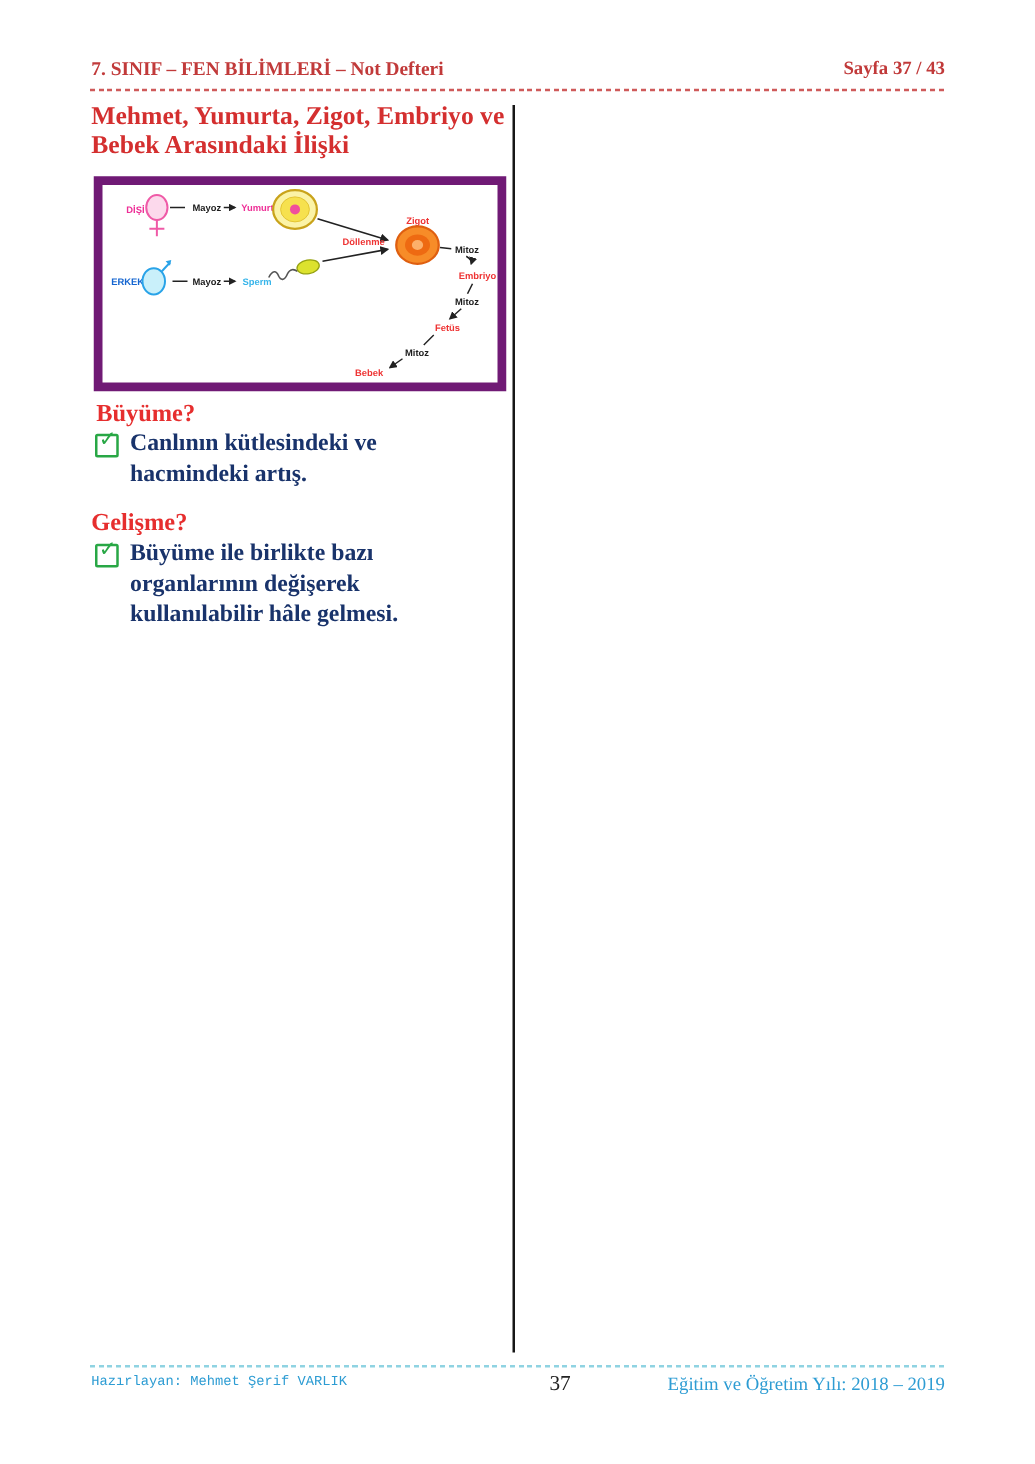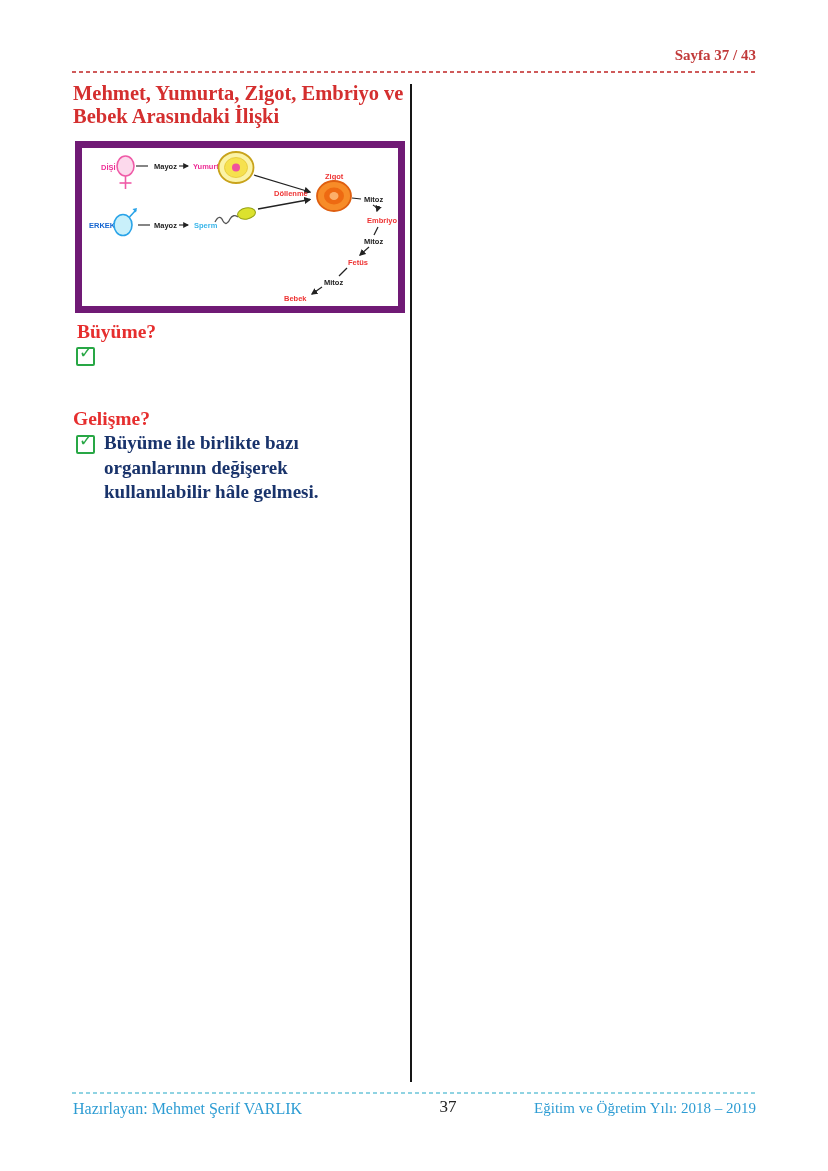--- a/index.html
+++ b/index.html
@@ -43,30 +43,31 @@
   .cb-1 { left:76px; top:347px; }
   .cb-2 { left:76px; top:435px; }
   .sec-text { font-size:19px; line-height:24.5px; font-weight:bold; color:#19336b; }
   .text-1 { left:104px; top:343px; width:228px; }
   .text-2 { left:104px; top:431px; width:242px; }
 
   
   .vdivider { left:410px; top:84px; width:2px; height:998px; background:#161616; }
 
   
-  .footer-left  { left:73px;  top:1100px; font-size:16px; color:#2d9cd3; }
+  .footer-left  { left:73px;  top:1100px; font-size:11px; color:#2d9cd3;font-family:Liberation Mono, monospace; }
   .footer-right { right:72px; top:1100px; font-size:15px; color:#2d9cd3;font-family:Liberation Serif, serif; }
   .footer-page  { left:0; top:1097px; width:828px; text-align:center;
                   font-size:17px; color:#222222;padding-left:34px; }
 </style>
 </head>
 <body>
 
 <div class="page">
 
+  <span class="abs header-left">7. SINIF – FEN BİLİMLERİ –  Not Defteri</span>
   <span class="abs header-right">Sayfa 37 / 43</span>
   <div class="dashline dash-red"></div>
 
   <h1 class="abs title"><span>Mehmet, Yumurta, Zigot, Embriyo ve</span><br><span>Bebek Arasındaki İlişki</span></h1>
 
   <div class="abs diagram-box">
     <svg width="316" height="158" viewBox="0 0 316 158">
       <defs>
         <marker id="ah" viewBox="0 0 10 10" refX="8" refY="5" markerWidth="5.5" markerHeight="5.5" orient="auto-start-reverse">
           <path d="M0,0 L10,5 L0,10 z" fill="#222"></path>
@@ -126,20 +127,21 @@
       <text class="dlbl dlbl-k" x="242" y="137">Mitoz</text>
       <line x1="240" y1="139" x2="230" y2="146" stroke="#222" stroke-width="1.2" marker-end="url(#ah)"></line>
       <text class="dlbl dlbl-red" x="202" y="153">Bebek</text>
     </svg>
   </div>
 
   <div class="abs sec-heading heading-1">Büyüme?</div>
   <div class="abs checkbox cb-1">
     <span class="tick">✓</span>
   </div>
+  <div class="abs sec-text text-1">Canlının kütlesindeki ve hacmindeki artış.</div>
 
   <div class="abs sec-heading heading-2">Gelişme?</div>
   <div class="abs checkbox cb-2">
     <span class="tick">✓</span>
   </div>
   <div class="abs sec-text text-2">Büyüme ile birlikte bazı organlarının değişerek kullanılabilir hâle gelmesi.</div>
 
   <div class="abs vdivider"></div>
 
   <div class="dashline dash-cyan"></div>

